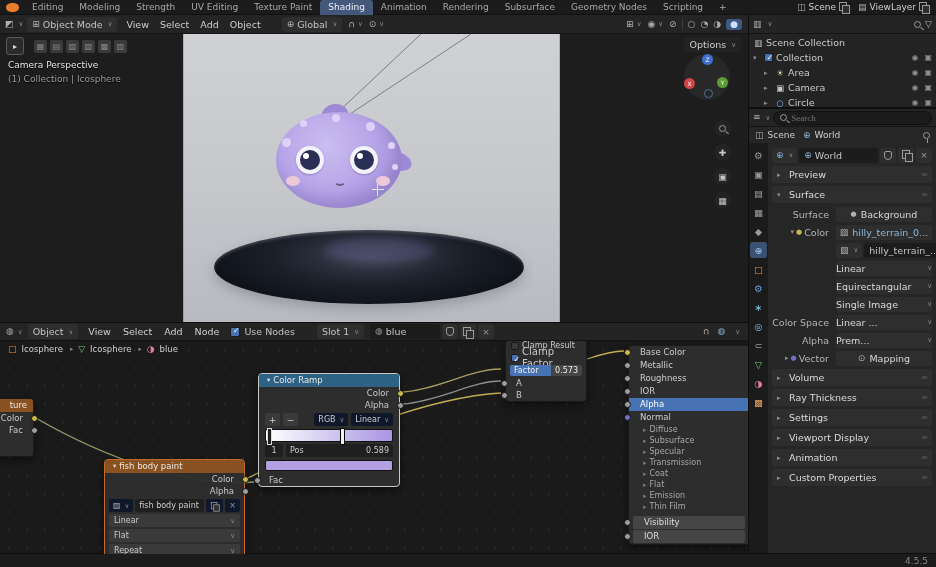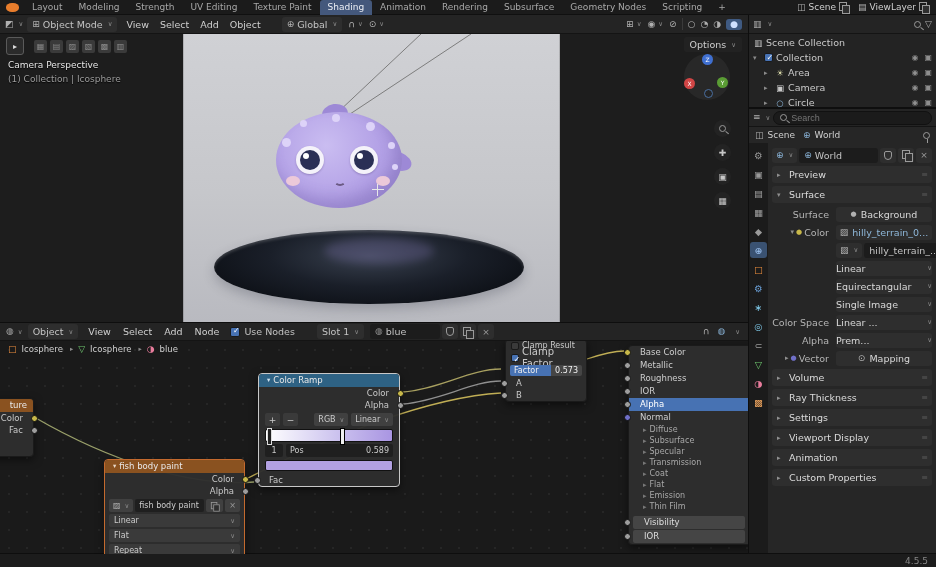--- a/index.html
+++ b/index.html
@@ -49,21 +49,21 @@
 
 #rc{position:absolute;left:748px;top:15px;width:188px;height:538px;border-left:1px solid #0e0e0e;background:#262626}
 #outh{height:19px;background:#242424;display:flex;align-items:center;padding:0 4px;gap:4px;border-bottom:1px solid #141414}
 #outb{height:75px;background:#232323;border-bottom:2px solid #0e0e0e;padding-top:1px}
 .orow{height:15px;display:flex;align-items:center;gap:3px;padding:0 4px;font-size:9.5px;color:#c9c9c9}
 .oarrow{width:8px;color:#8a8a8a;font-size:7px}
 .oic{width:10px;text-align:center;font-size:8.5px}
 .orow .rt{margin-left:auto;display:flex;gap:6px;color:#8f8f8f;font-size:8px}
 #propsh{height:18px;background:#242424;display:flex;align-items:center;padding:0 4px;gap:3px;border-bottom:1px solid #141414}
 .search{flex:1;height:14px;background:#1b1b1b;border:1px solid #111;border-radius:8px;display:flex;align-items:center;padding:0 6px;gap:4px}
-.search input{flex:1;background:transparent;border:none;outline:none;color:#bbb;font-size:9px;font-family:Liberation Sans, sans-serif}
+.search input{flex:1;background:transparent;border:none;outline:none;color:#bbb;font-size:9px;font-family:Liberation Serif, serif}
 #crumb{height:16px;display:flex;align-items:center;gap:4px;padding:0 6px;font-size:9px;color:#cfcfcf}
 #propsbody{display:flex;height:428px}
 #tabstrip{width:19px;background:#1b1b1b;display:flex;flex-direction:column;align-items:center;padding-top:4px;gap:3px}
 .ptab{width:17px;height:16px;display:flex;align-items:center;justify-content:center;font-size:9.5px;border-radius:3px;color:#9a9a9a}
 .ptab.active{background:#3a5272;color:#9cc2f0}
 #panelcol{flex:1;padding:3px 4px;overflow:hidden}
 .phead{display:flex;align-items:center;gap:4px;height:17px;background:#2e2e2e;border-radius:3px;padding:0 5px;margin:3px 0;color:#dcdcdc}
 .parrow{color:#8f8f8f;font-size:7px;width:8px}
 .grip{margin-left:auto;color:#5c5c5c;font-size:8px;letter-spacing:-1px}
 .prow{display:flex;align-items:center;height:16px;margin:2px 0;gap:2px}
@@ -93,21 +93,21 @@
 #crumb2{position:absolute;left:8px;top:3px;display:flex;align-items:center;gap:5px;font-size:8.5px;color:#cfcfcf;z-index:5}
 .node{position:absolute;background:rgba(46,46,46,.96);border:1px solid #1a1a1a;border-radius:4px;box-shadow:0 3px 8px rgba(0,0,0,.5);font-size:8.5px;z-index:3}
 .node-h{height:13px;line-height:13px;padding:0 6px;border-radius:3px 3px 0 0;color:#e8e8e8;display:flex;align-items:center;gap:3px}
 .nrow{position:relative;height:12px;line-height:12px;color:#c9c9c9}
 .nrow.out{text-align:right;padding-right:10px}
 .nrow.in{text-align:left;padding-left:10px}
 .sock{position:absolute;width:7px;height:7px;border-radius:50%;border:1px solid #101010;top:2.5px}
 .sock.r{right:-5px}.sock.l{left:-5px}
 .sk-y{background:#c8b849}.sk-g{background:#9e9e9e}.sk-v{background:#7070c8}
 .mini{width:15px;height:13px;background:#3a3a3a;border-radius:2px;display:flex;align-items:center;justify-content:center;font-size:9px;color:#ccc}
-.mdrop{height:13px;background:#404040;border-radius:2px;display:flex;align-items:center;padding:0 4px;font-size:8px;color:#ccc;gap:2px}
+.mdrop{height:13px;background:#0f172a;border-radius:2px;display:flex;align-items:center;padding:0 4px;font-size:8px;color:#ccc;gap:2px}
 .ndrop{height:13px;background:#3a3a3a;border-radius:2px;display:flex;align-items:center;padding:0 5px;font-size:8px;color:#ccc;margin:2px 4px}
 .ndrop .car{margin-left:auto}
 .nfld{height:13px;background:#1f1f1f;border-radius:2px;display:flex;align-items:center;padding:0 4px;font-size:8px;color:#ccc;gap:3px}
 .nslide{position:relative;height:11px;margin:1px 4px;background:#454545;border-radius:2px;overflow:hidden;font-size:8px}
 .nslide .fill{position:absolute;left:0;top:0;bottom:0;background:#4772b3}
 .nslide .lab{position:absolute;left:4px;top:0;line-height:11px;color:#f0f0f0}
 .nslide .val{position:absolute;right:4px;top:0;line-height:11px;color:#f0f0f0}
 .gradbar{position:relative;margin:3px 6px 2px;height:13px;border:1px solid #111;border-radius:2px;background:linear-gradient(90deg,#ffffff 0%,#cdc4ef 55%,#a995e2 100%)}
 .gh{position:absolute;top:-2px;width:5px;height:17px;border:1px solid #000;background:#f0f0f0}
 .gh.dark{background:#222;border-color:#ddd}
@@ -119,21 +119,21 @@
 .extrarow{position:relative;height:13px;line-height:13px;padding-left:11px;margin:1px 4px;background:#454545;border-radius:2px;color:#ddd}
 
 #status{position:absolute;left:0;top:553px;width:936px;height:14px;background:#1c1c1c;border-top:1px solid #0e0e0e;display:flex;align-items:center;justify-content:flex-end;padding-right:8px;color:#868686;font-size:9px}
 .sep{width:1px;height:12px;background:#3a3a3a;margin:0 4px}
 </style>
 </head>
 <body>
 
 <div id="topbar">
   <div class="logo"></div>
-  <div class="tab">Layout</div>
+  <div class="tab">Editing</div>
   <div class="tab">Modeling</div>
   <div class="tab">Strength</div>
   <div class="tab">UV Editing</div>
   <div class="tab">Texture Paint</div>
   <div class="tab active">Shading</div>
   <div class="tab">Animation</div>
   <div class="tab">Rendering</div>
   <div class="tab">Subsurface</div>
   <div class="tab">Geometry Nodes</div>
   <div class="tab">Scripting</div>

